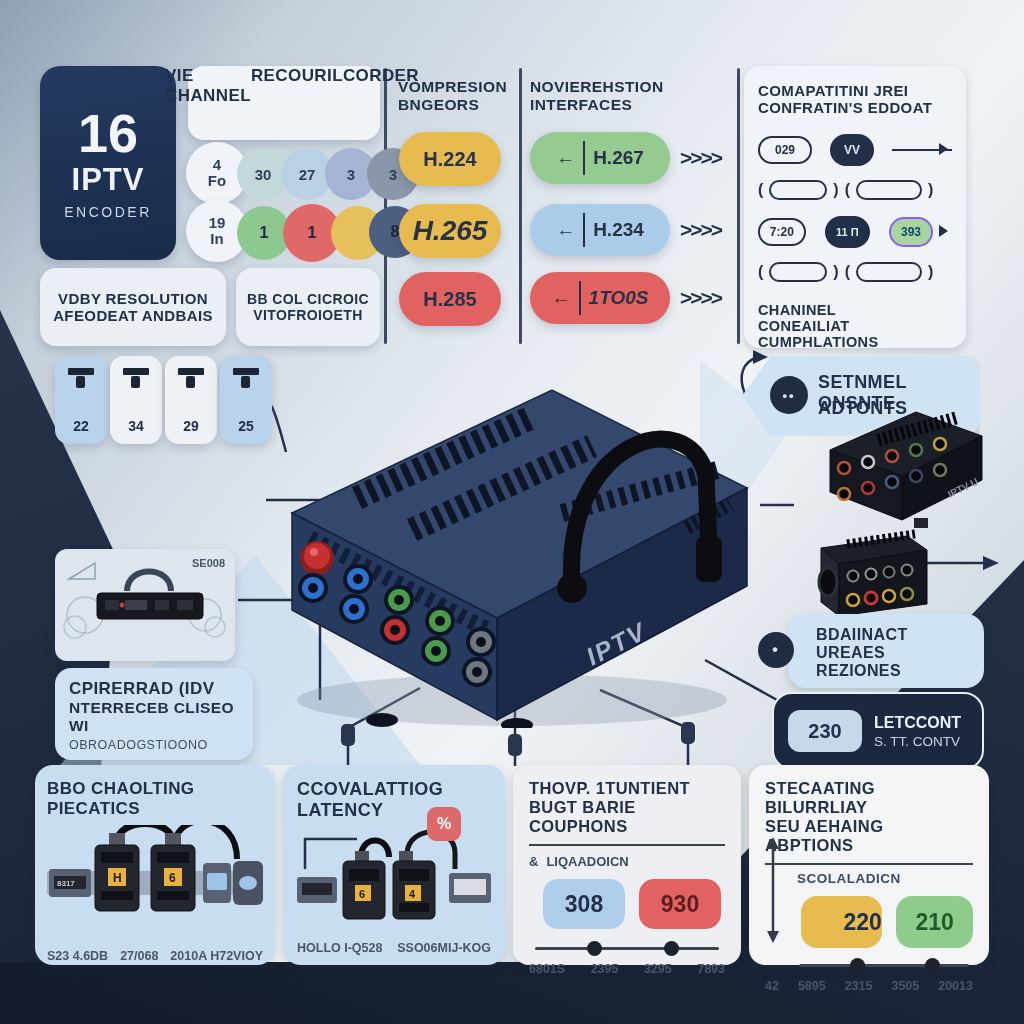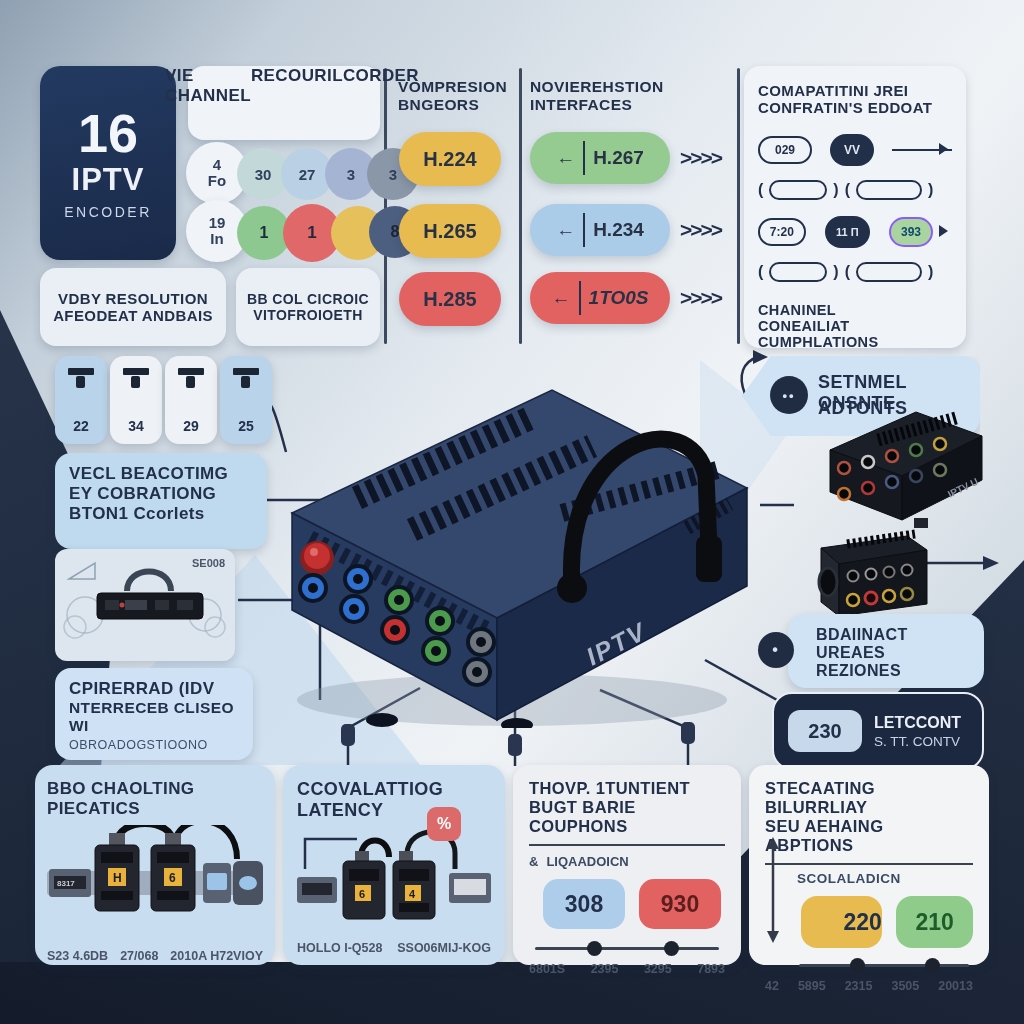--- a/index.html
+++ b/index.html
@@ -131,21 +131,21 @@
     <div class="t-title" style="font-size:14px">VITOFROIOETH</div>
   </div>
 
   <div class="abs" style="left:398px;top:78px;width:112px">
     <div class="t-title" style="font-size:15.5px">VOMPRESION</div>
     <div class="t-title" style="font-size:15.5px">BNGEORS</div>
   </div>
   <div class="pill shadow" style="left: 399px; top: 132px; width: 102px; height: 54px; font-size: 20px; background: rgb(231, 187, 80);">
       <span>H.224</span>
     </div>
-  <div class="pill shadow" style="left: 399px; top: 204px; width: 102px; height: 54px; font-size: 20px; background: rgb(231, 187, 80);">
+  <div class="pill shadow" style="left: 399px; top: 204px; width: 102px; height: 54px; font-size: 28px; background: rgb(231, 187, 80); font-style: italic;">
       <span>H.265</span>
     </div>
   <div class="pill shadow" style="left: 399px; top: 272px; width: 102px; height: 54px; font-size: 20px; background: rgb(226, 98, 98);">
       <span>H.285</span>
     </div>
 
   <div class="abs" style="left:530px;top:78px;width:160px">
     <div class="t-title" style="font-size:15.5px">NOVIEREHSTION</div>
     <div class="t-title" style="font-size:15.5px">INTERFACES</div>
   </div>
@@ -212,25 +212,20 @@
   </div>
   <div class="tile shadow" style="left:165px;top:356px;background:#eef2f6">
     <span class="plug-icon"></span>
     <span class="num">29</span>
   </div>
   <div class="tile shadow" style="left:220px;top:356px;background:#b9d3ea">
     <span class="plug-icon"></span>
     <span class="num">25</span>
   </div>
 
-  <div class="card shadow" style="left:55px;top:453px;width:212px;height:96px;background:#bfd9ef;padding:11px 14px">
-    <div class="t-title" style="font-size:17px">VECL BEACOTIMG</div>
-    <div class="t-title" style="font-size:17px">EY COBRATIONG</div>
-    <div class="t-title" style="font-size:17px">BTON1 Ccorlets</div>
-  </div>
 
   <div class="card shadow" style="left:55px;top:549px;width:180px;height:112px;background:#dde6ee;border-radius:12px">
     <span style="position:absolute;right:10px;top:8px;font-size:11px;color:#4a5568;font-weight:bold">SE008</span>
     <svg width="180" height="112" viewBox="0 0 180 112">
       <path d="M14,30 L40,14 L40,30 Z" fill="none" stroke="#8fa2b4" stroke-width="1.5"></path>
       <circle cx="30" cy="66" r="18" fill="none" stroke="#9fb0c0" stroke-width="1.5" opacity=".7"></circle>
       <circle cx="20" cy="78" r="11" fill="none" stroke="#9fb0c0" stroke-width="1.5" opacity=".6"></circle>
       <circle cx="150" cy="66" r="16" fill="none" stroke="#9fb0c0" stroke-width="1.5" opacity=".7"></circle>
       <circle cx="160" cy="78" r="10" fill="none" stroke="#9fb0c0" stroke-width="1.5" opacity=".6"></circle>
       <path d="M72,42 C72,16 116,16 116,42" fill="none" stroke="#3a4656" stroke-width="6"></path>

